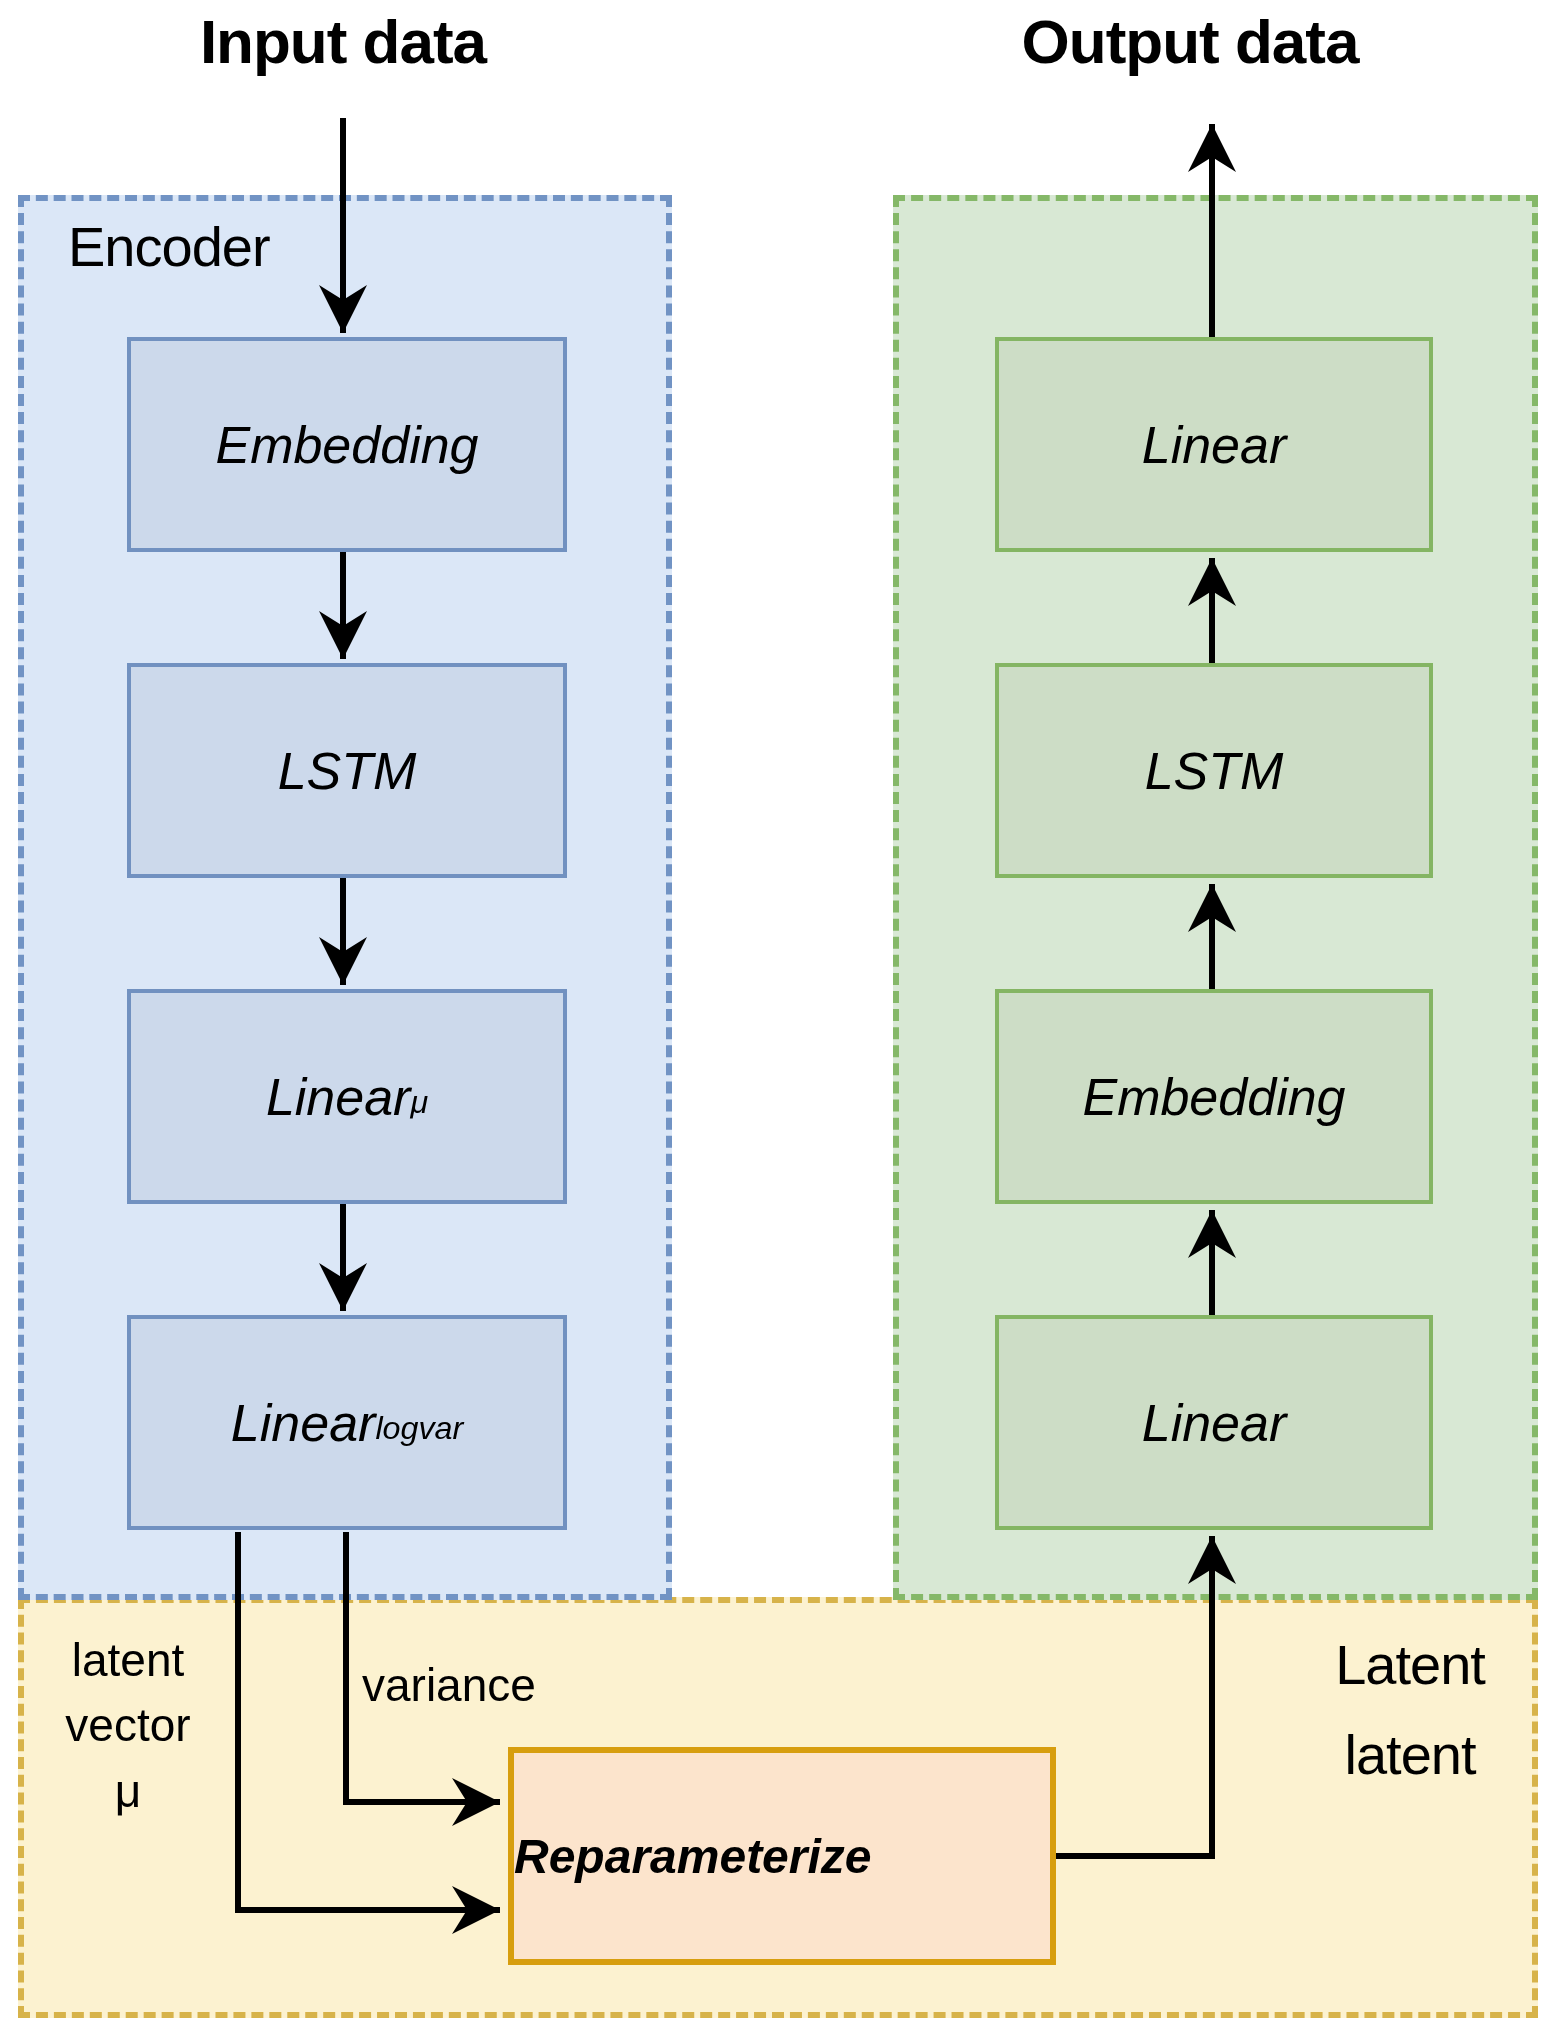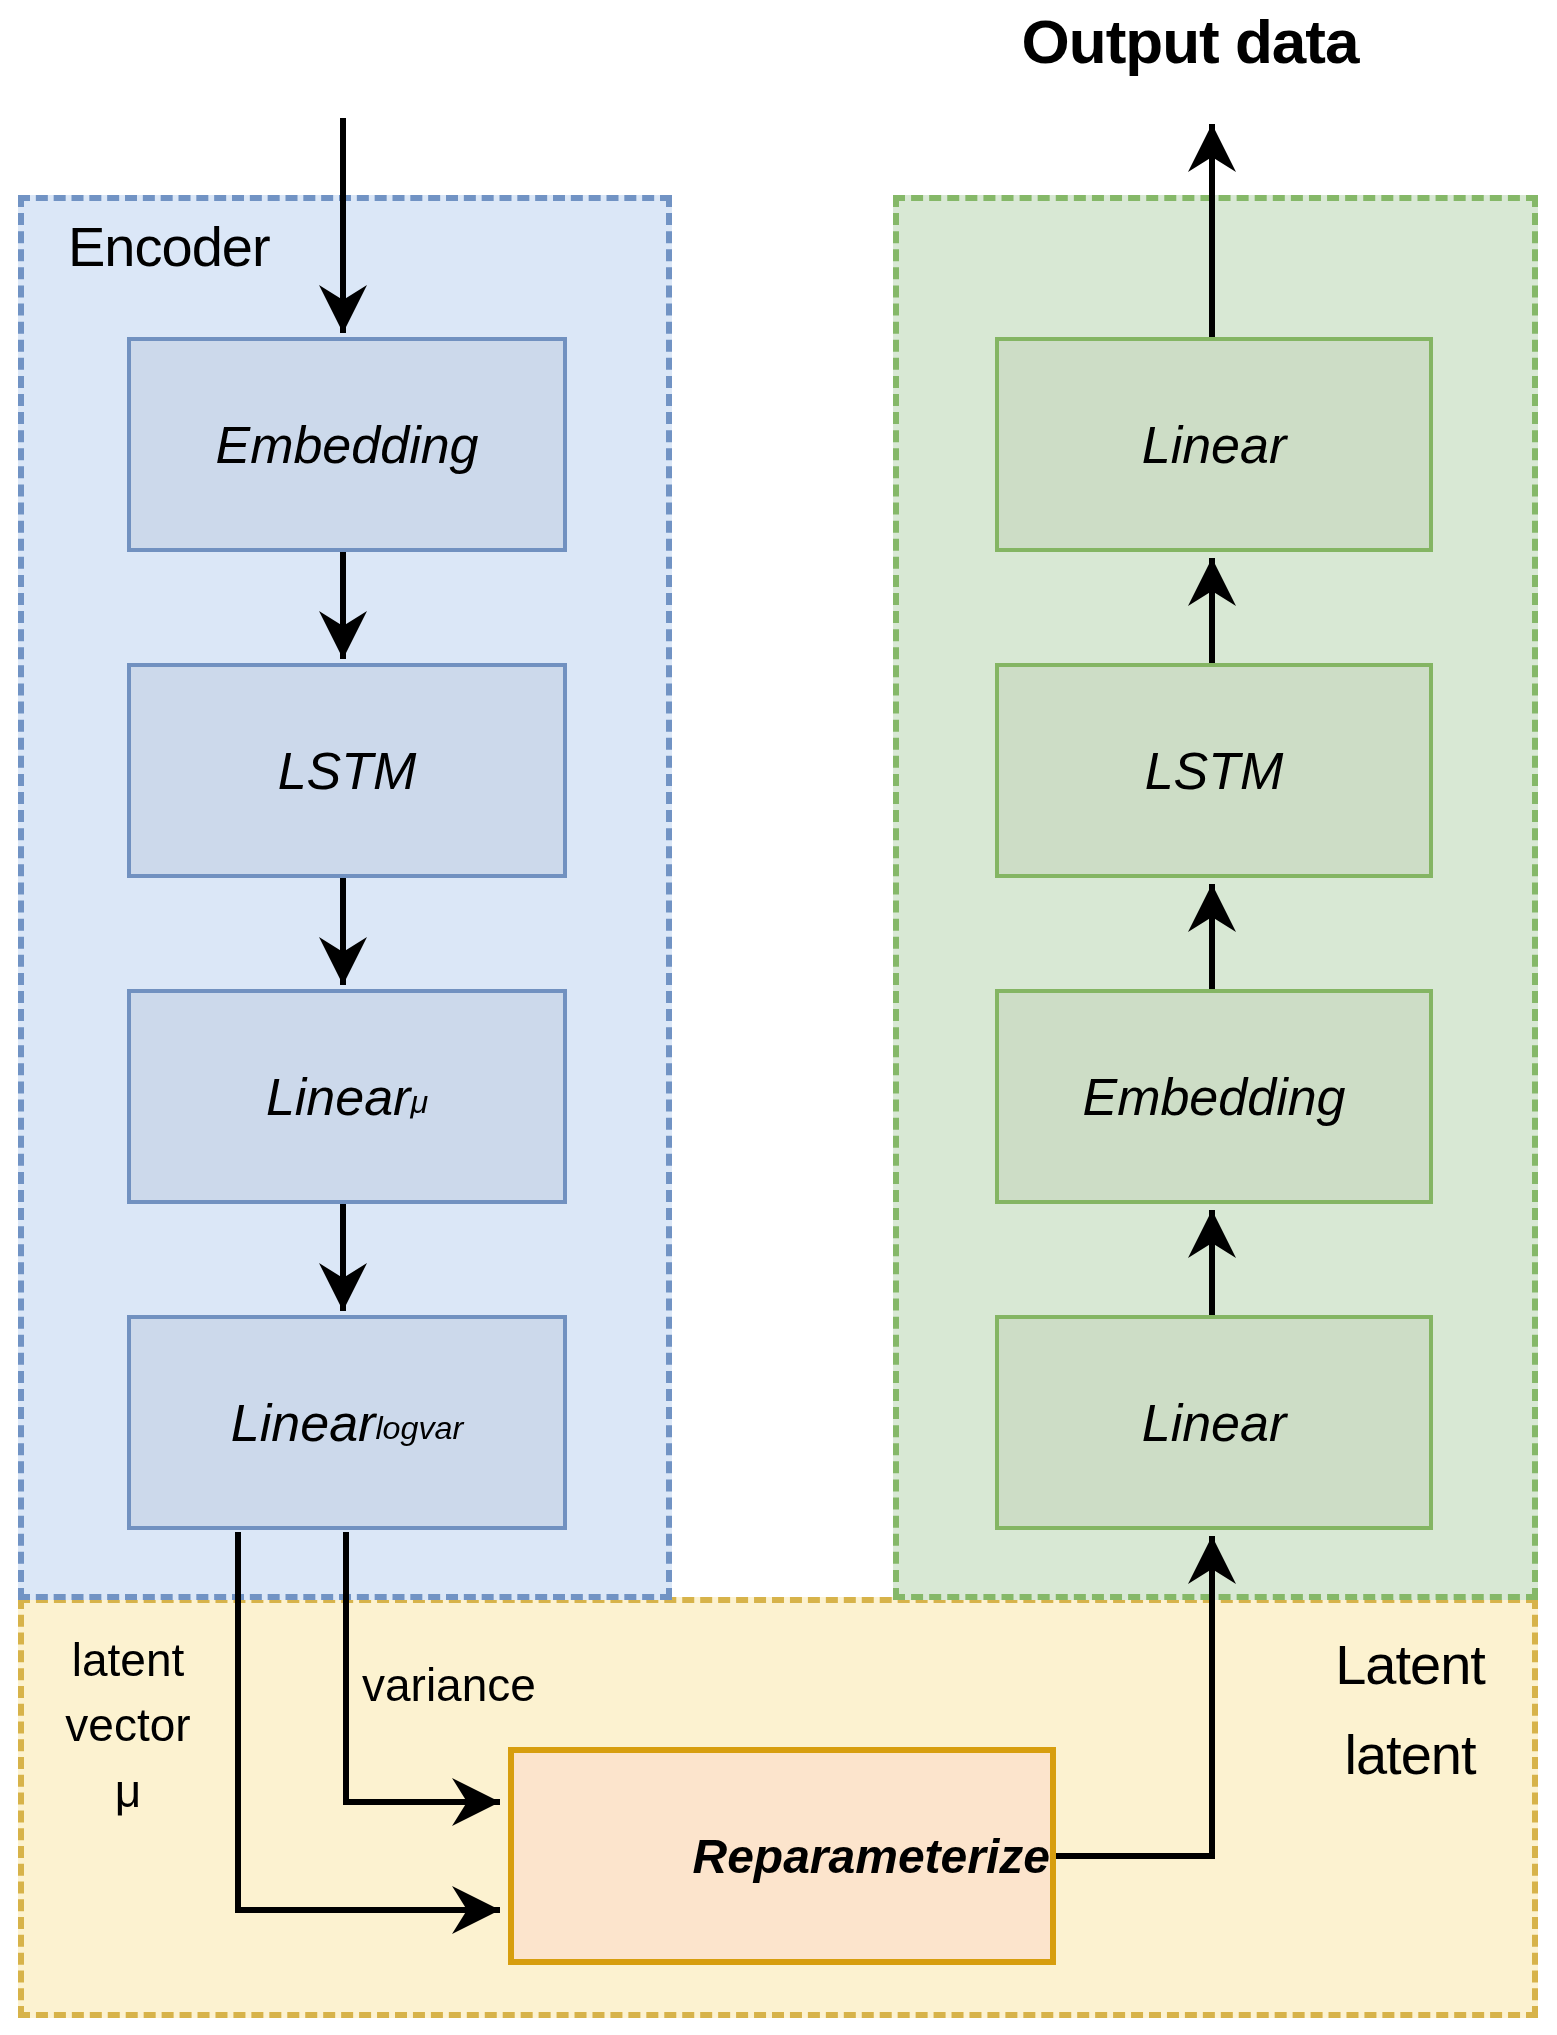--- a/index.html
+++ b/index.html
@@ -87,21 +87,21 @@
   .node sub {
     font-size: 0.62em;
     line-height: 0;
     position: relative;
     top: 0.18em;
   }
   #reparam-node {
     position: absolute;
     left: 508px; top: 1747px; width: 548px; height: 218px;
     box-sizing: border-box;
-    display: flex; align-items: center; justify-content: flex-end;
+    display: flex; align-items: center; justify-content: flex-start;
     background: var(--reparam-bg);
     border: 6px solid var(--reparam-border);
     font-size: 48px; font-weight: 700; font-style: italic;
     z-index: 3;
   }
   .small-label {
     position: absolute;
     font-size: 46px;
     font-weight: 400;
     z-index: 4;
@@ -123,20 +123,21 @@
     stroke-width: 6;
     fill: none;
   }
   #arrows .arrow-head { fill: var(--arrow, #000); }
 </style>
 </head>
 <body>
 
 <div id="canvas">
 
+  <div id="input-title" class="flow-title">Input data</div>
   <div id="output-title" class="flow-title">Output data</div>
 
   <div id="encoder-region" class="region"></div>
   <div id="decoder-region" class="region"></div>
   <div id="latent-region" class="region"></div>
 
   <div id="encoder-title" class="region-title">Encoder</div>
   <div id="latent-title" class="region-title">
     <div>Latent</div>
     <div>latent</div>

